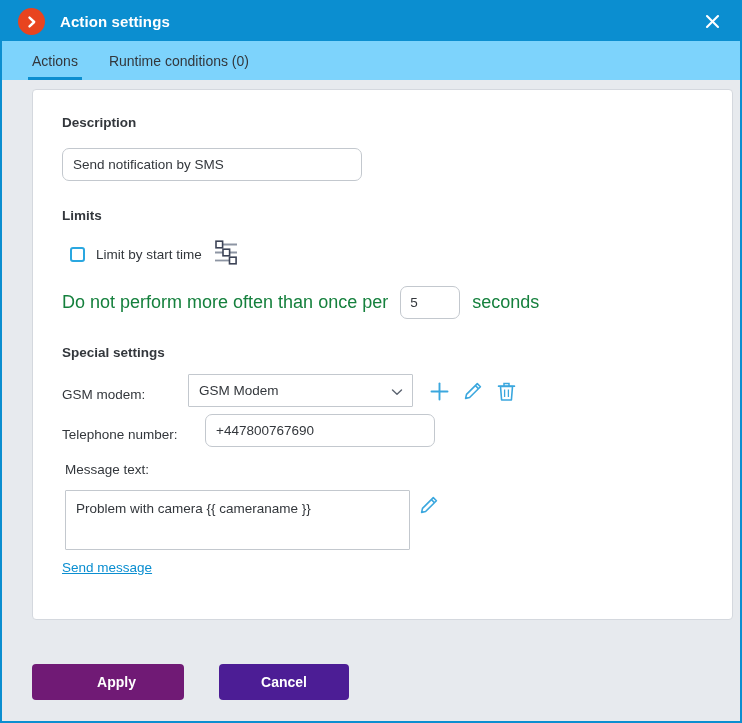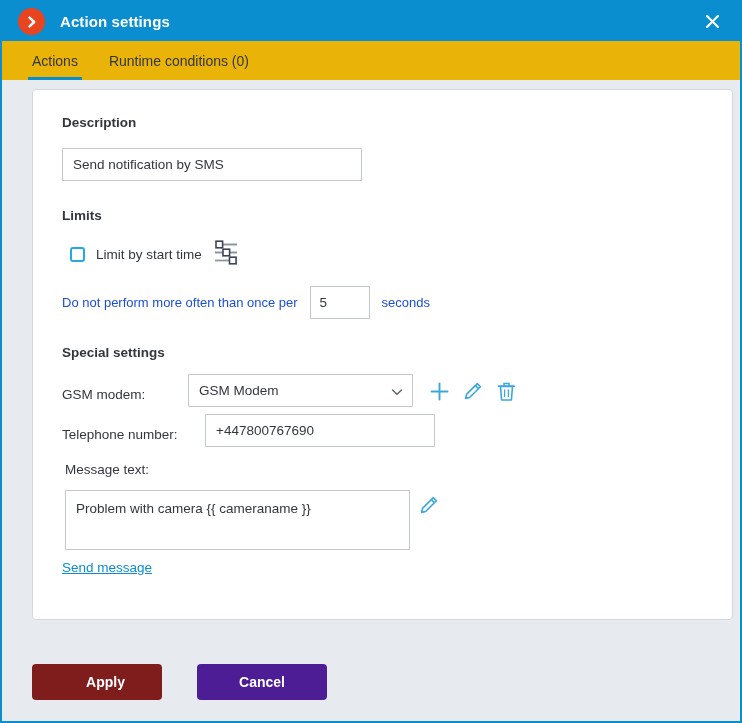--- a/index.html
+++ b/index.html
@@ -63,21 +63,21 @@
     display: flex;
     align-items: center;
     justify-content: center;
     cursor: pointer;
   }
   .close-btn svg { display: block; }
 
   
   .tabbar {
     height: 39px;
-    background: #eab308;
+    background: #7dd3fc;
     display: flex;
     align-items: flex-end;
     padding-left: 26px;
     flex: 0 0 auto;
   }
   .tab {
     font-size: 14px;
     color: #33373c;
     padding: 0 4px 7px 4px;
     margin-right: 23px;
@@ -124,21 +124,21 @@
   .txtinput {
     position: absolute;
     box-sizing: border-box;
     border: 1px solid #c3c8ce;
     background: #ffffff;
     font-family: "Liberation Sans", sans-serif;
     font-size: 13.5px;
     color: #33373c;
     padding: 0 10px;
     outline: none;
-    border-radius: 1px;
+    border-radius: 7px;
   }
 
   
   #desc-title { left: 29px; top: 25px; }
   #desc-input { left: 29px; top: 58px; width: 300px; height: 33px; }
 
   
   #limits-title { left: 29px; top: 118px; }
   #limit-check-row {
     position: absolute;
@@ -169,22 +169,22 @@
   }
 
   #freq-row {
     position: absolute;
     left: 29px;
     top: 196px;
     display: flex;
     align-items: center;
   }
   #freq-label, #freq-suffix {
-    font-size: 13px;
-    color: #1d4ed8;
+    font-size: 18px;
+    color: #15803d;
     white-space: nowrap;
   }
   #freq-input {
     position: static;
     width: 60px;
     height: 33px;
     margin: 0 12px;
     padding: 0 9px;
   }
 
@@ -273,22 +273,22 @@
     border: none;
     border-radius: 4px;
     color: #ffffff;
     font-family: "Liberation Sans", sans-serif;
     font-size: 14px;
     font-weight: bold;
     cursor: pointer;
     outline: none;
   }
   #apply-btn {
-    width: 130px;
-    background: #7f1d1d;
+    width: 152px;
+    background: #701a75;
     margin-right: 35px;
     padding-left: 23px;
   }
   #cancel-btn {
     width: 130px;
     background: #4c1d95;
   }
 </style>
 </head>
 <body>

